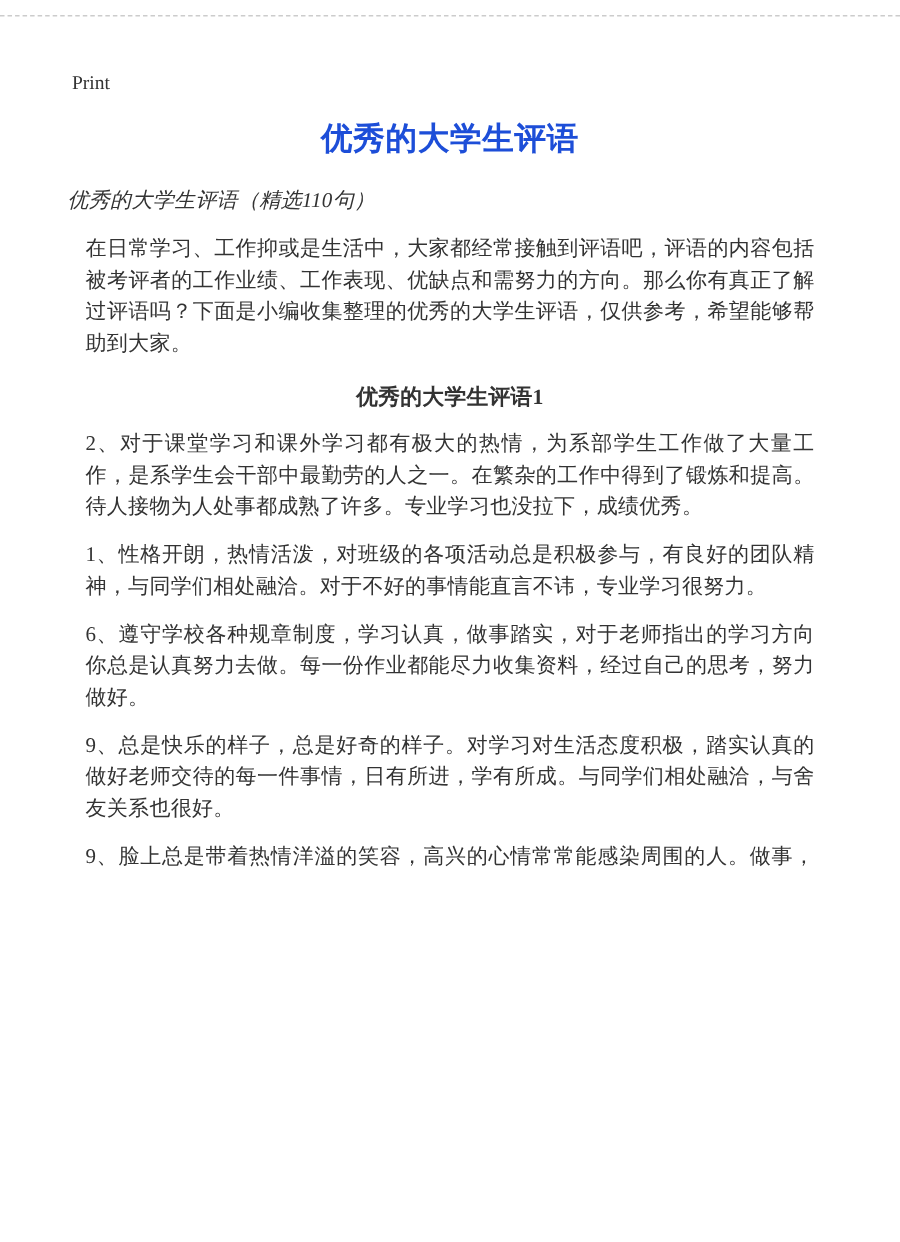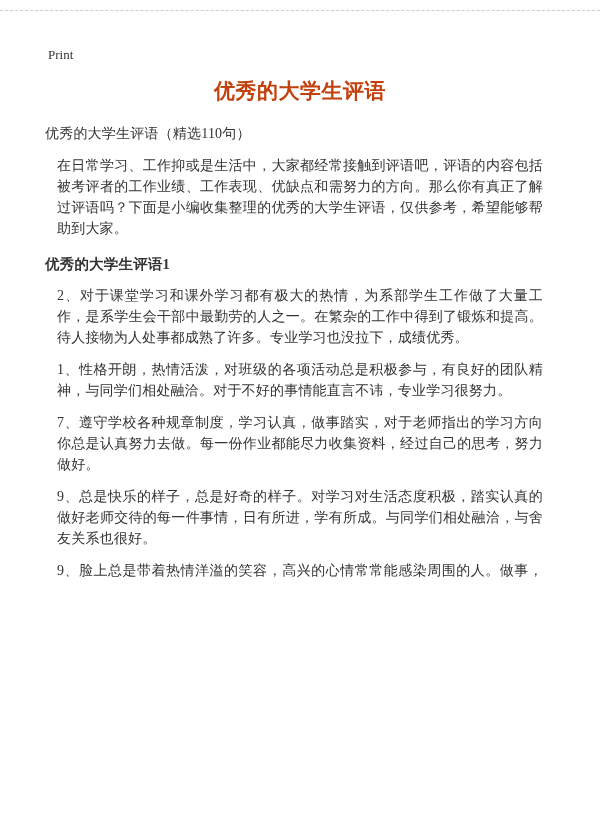--- a/index.html
+++ b/index.html
@@ -31,47 +31,49 @@
     color: #333333;
     text-decoration: none;
     cursor: pointer;
   }
   .doc-title {
     margin: 15px 0 0 0;
     text-align: center;
     font-size: 21px;
     line-height: 26px;
     font-weight: 700;
-    color: #c2410c;
+    color: #1d4ed8;
     letter-spacing: 0.5px;
   }
   .content {
     padding: 0 45px;
   }
   .subtitle {
     margin: 20px 0 0 0;
     font-size: 14px;
     line-height: 20px;
     letter-spacing: 0.2px;
+    font-style: italic;
   }
   .para {
     margin: 11px 12px;
     font-size: 14px;
     line-height: 21px;
     letter-spacing: 0.2px;
     text-align: justify;
     text-justify: inter-ideograph;
   }
   .section-heading {
     margin: 15px 0 5px 0;
     font-size: 14.5px;
     line-height: 20px;
     font-weight: 700;
     color: #333333;
     letter-spacing: 0.2px;
+    text-align: center;
   }
 </style>
 </head>
 <body>
 
 <div class="page">
   <hr class="top-divider">
 
   <a class="print-link">Print</a>
 
@@ -79,17 +81,17 @@
 
   <div class="content">
     <div class="subtitle">优秀的大学生评语（精选110句）</div>
 
     <p class="para">在日常学习、工作抑或是生活中，大家都经常接触到评语吧，评语的内容包括被考评者的工作业绩、工作表现、优缺点和需努力的方向。那么你有真正了解过评语吗？下面是小编收集整理的优秀的大学生评语，仅供参考，希望能够帮助到大家。</p>
 
     <h2 class="section-heading">优秀的大学生评语1</h2>
 
     <p class="para">2、对于课堂学习和课外学习都有极大的热情，为系部学生工作做了大量工作，是系学生会干部中最勤劳的人之一。在繁杂的工作中得到了锻炼和提高。待人接物为人处事都成熟了许多。专业学习也没拉下，成绩优秀。</p>
     <p class="para">1、性格开朗，热情活泼，对班级的各项活动总是积极参与，有良好的团队精神，与同学们相处融洽。对于不好的事情能直言不讳，专业学习很努力。</p>
-    <p class="para">7、遵守学校各种规章制度，学习认真，做事踏实，对于老师指出的学习方向你总是认真努力去做。每一份作业都能尽力收集资料，经过自己的思考，努力做好。</p>
+    <p class="para">6、遵守学校各种规章制度，学习认真，做事踏实，对于老师指出的学习方向你总是认真努力去做。每一份作业都能尽力收集资料，经过自己的思考，努力做好。</p>
     <p class="para">9、总是快乐的样子，总是好奇的样子。对学习对生活态度积极，踏实认真的做好老师交待的每一件事情，日有所进，学有所成。与同学们相处融洽，与舍友关系也很好。</p>
     <p class="para">9、脸上总是带着热情洋溢的笑容，高兴的心情常常能感染周围的人。做事，读书，作业，参加和组织各种活动，总是带着一份快乐的心情去参与，不但自己开心，也带动周围的同学开心，是一个有影响力的班干。</p>
   </div>
 </div>
 
 </body></html>

